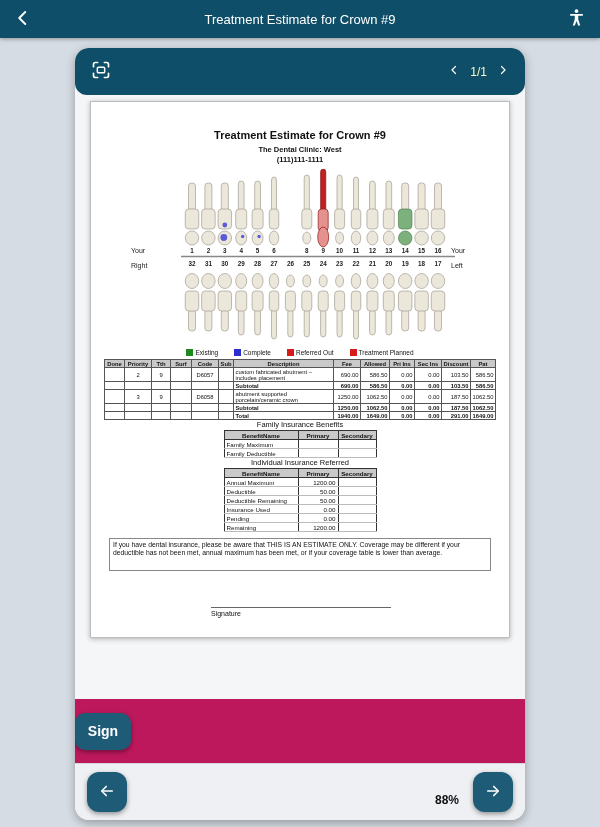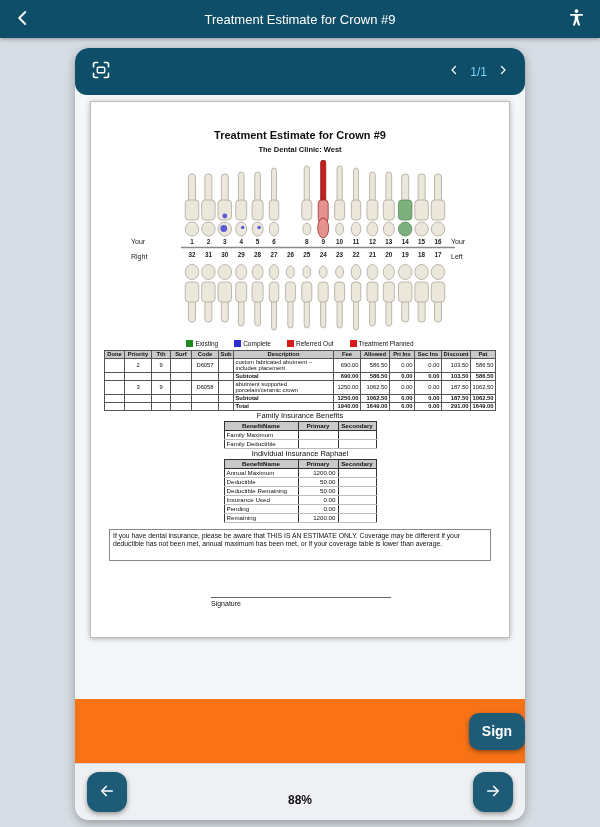--- a/index.html
+++ b/index.html
@@ -25,21 +25,21 @@
   .card{
     width:450px;height:772px;margin:0 auto;background:#f5f6f8;
     border-radius:14px;box-shadow:0 3px 10px rgba(0,0,0,.3);
     display:flex;flex-direction:column;overflow:hidden;
   }
   .viewer-toolbar{
     height:47px;flex:none;background:#0f4e68;border-radius:12px;
     display:flex;align-items:center;justify-content:space-between;padding:0 16px;
     box-sizing:border-box;
   }
-  .pager{display:flex;align-items:center;gap:10px;color:#7dd3fc;font-size:12px;}
+  .pager{display:flex;align-items:center;gap:10px;color:#fef9c3;font-size:12px;}
   .pager button{background:none;border:none;padding:0;display:flex;align-items:center;cursor:pointer;}
   
   .viewer{height:604px;flex:none;background:#f5f6f8;display:flex;justify-content:center;align-items:flex-start;padding-top:6px;box-sizing:border-box;}
   .doc-page{
     width:420px;height:537px;background:#fff;border:1px solid #bdbdbd;
     box-shadow:0 1px 5px rgba(0,0,0,.28);box-sizing:border-box;color:#111;
   }
   .doc-title{text-align:center;font-weight:bold;font-size:11px;margin-top:27px;}
   .clinic-line{text-align:center;font-weight:bold;font-size:7.5px;line-height:9.6px;}
   .clinic-block{margin-top:4px;}
@@ -62,33 +62,33 @@
   .benefit-table{width:152px;margin:1px auto 0;border-collapse:collapse;table-layout:fixed;font-size:6.2px;border:1px solid #333;}
   .benefit-table th{background:#c9c9c9;font-weight:bold;text-align:center;border:1px solid #333;padding:0.5px 2px;}
   .benefit-table td{border-left:1px solid #333;border-bottom:1px solid #bbb;padding:0.5px 2px;}
   .benefit-table td.al-r{text-align:right;}
   .benefit-table td.al-l{text-align:left;}
   
   .disclaimer{width:382px;margin:6px auto 0;border:1px solid #888;font-size:6.8px;line-height:8.2px;padding:2px 3px 12px 3px;box-sizing:border-box;}
   .signature-block{margin:36px 0 0 120px;width:180px;border-top:1.5px solid #666;}
   .signature-label{font-size:7px;padding-top:2px;}
   
-  .sign-area{height:64px;flex:none;background:#f97316;display:flex;align-items:center;justify-content:flex-end;}
+  .sign-area{height:64px;flex:none;background:#be185d;display:flex;align-items:center;justify-content:flex-start;}
   .sign-btn{
     background:#1d5b77;color:#fff;font-size:14px;font-weight:bold;border:none;border-radius:10px;
     width:56px;height:37px;box-shadow:0 2px 5px rgba(0,0,0,.4);cursor:pointer;
     font-family:"Liberation Sans",sans-serif;
   }
   
   .navbar{height:57px;flex:none;background:#eef0f3;border-top:1px solid #d5d7da;display:flex;align-items:center;padding:0 12px;box-sizing:border-box;}
   .nav-btn{
     width:40px;height:40px;flex:none;border:none;border-radius:12px;background:#1d5b77;
     display:flex;align-items:center;justify-content:center;box-shadow:0 2px 5px rgba(0,0,0,.4);cursor:pointer;
   }
-  .progress-wrap{flex:1;margin:0 14px;display:flex;flex-direction:column;align-items:center;margin-top:2px;}
+  .progress-wrap{flex:1;margin:0 14px;display:flex;flex-direction:column;align-items:flex-end;margin-top:2px;}
   .progress-track{height:8px;border-radius:4px;background:#d3e2f1;overflow:hidden;}
   .progress-fill{height:8px;border-radius:4px;background:#14567a;}
   .progress-label{text-align:center;font-size:12px;font-weight:600;color:#111;margin-top:6px;}
 </style>
 </head>
 <body>
 
 <header class="app-header">
   <button class="hdr-btn">
     <span>
@@ -140,20 +140,21 @@
           </span>
         </button>
       </div>
     </div>
 
     <div class="viewer">
       <div class="doc-page">
         <div class="doc-title">Treatment Estimate for Crown #9</div>
         <div class="clinic-block">
           <div class="clinic-line">The Dental Clinic: West</div>
+          <div class="clinic-line">(111)111-1111</div>
         </div>
 
         <div class="chart-wrap">
           <svg id="dental-chart" width="350" height="176" viewBox="0 0 350 176">
               <text x="6" y="83.5" font-size="7" text-anchor="start" fill="#222" font-weight="400">Your</text>
               <text x="6" y="99" font-size="7" text-anchor="start" fill="#222" font-weight="400">Right</text>
               <text x="326" y="83.5" font-size="7" text-anchor="start" fill="#222" font-weight="400">Your</text>
               <text x="326" y="99" font-size="7" text-anchor="start" fill="#222" font-weight="400">Left</text>
               <line x1="56" y1="87.5" x2="330" y2="87.5" stroke="#888" stroke-width="1.4"></line>
               <rect x="63.49" y="14" width="7.0200000000000005" height="32" rx="3" fill="#ece7db" stroke="#a39d90" stroke-width="0.7"></rect>
@@ -443,21 +444,21 @@
                 </tr>
                 <tr>
                   <td class="al-l">Family Deductible</td>
                   <td class="al-r"></td>
                   <td class="al-r"></td>
                 </tr>
               </tbody>
             </table>
           </div>
 
-        <div class="benefit-title">Individual Insurance Raphael</div>
+        <div class="benefit-title">Individual Insurance Referred</div>
         <div id="individual-table-holder">
             <table class="benefit-table">
               <colgroup>
                 <col style="width: 74px;">
                 <col style="width: 40px;">
                 <col style="width: 38px;">
               </colgroup>
               <thead>
                 <tr>
                   <th>BenefitName</th>

